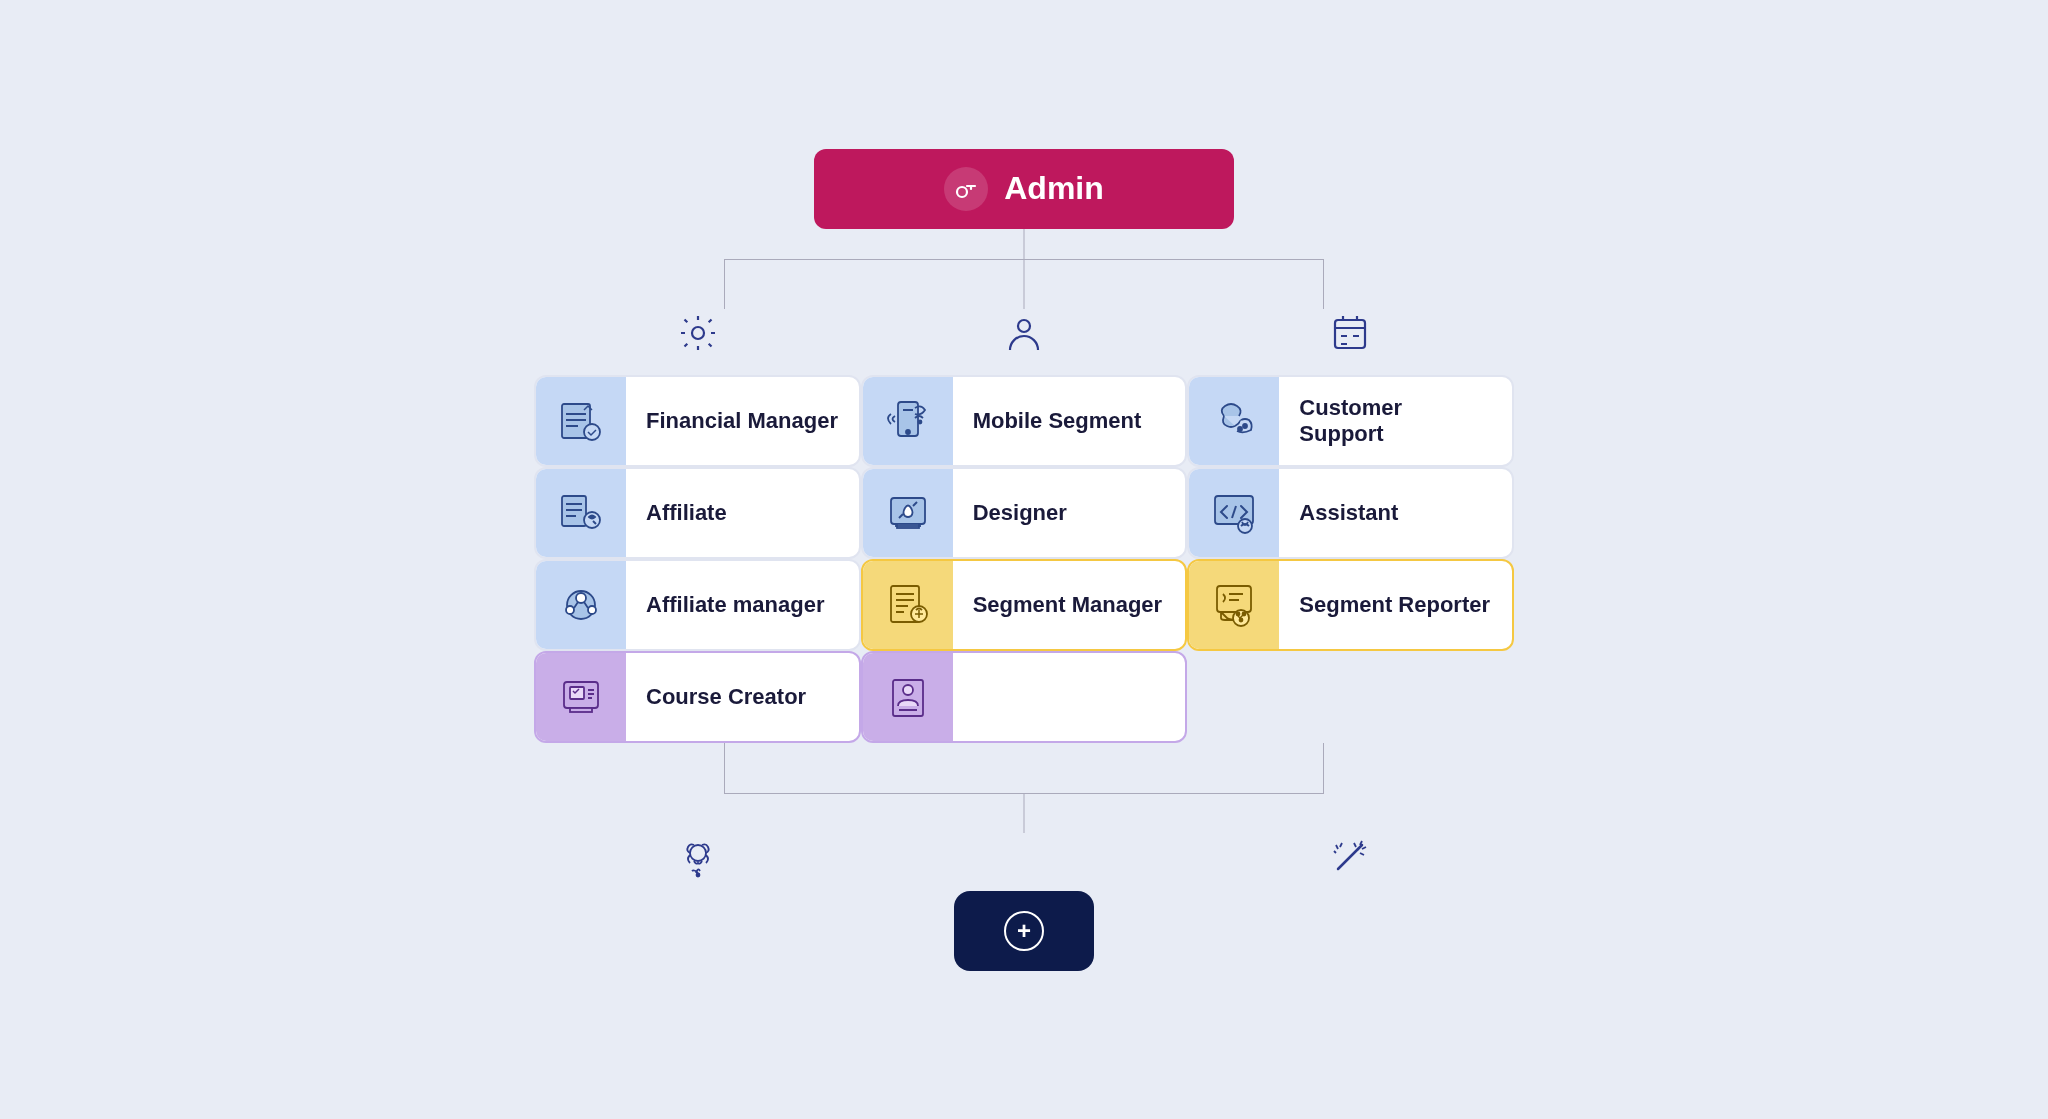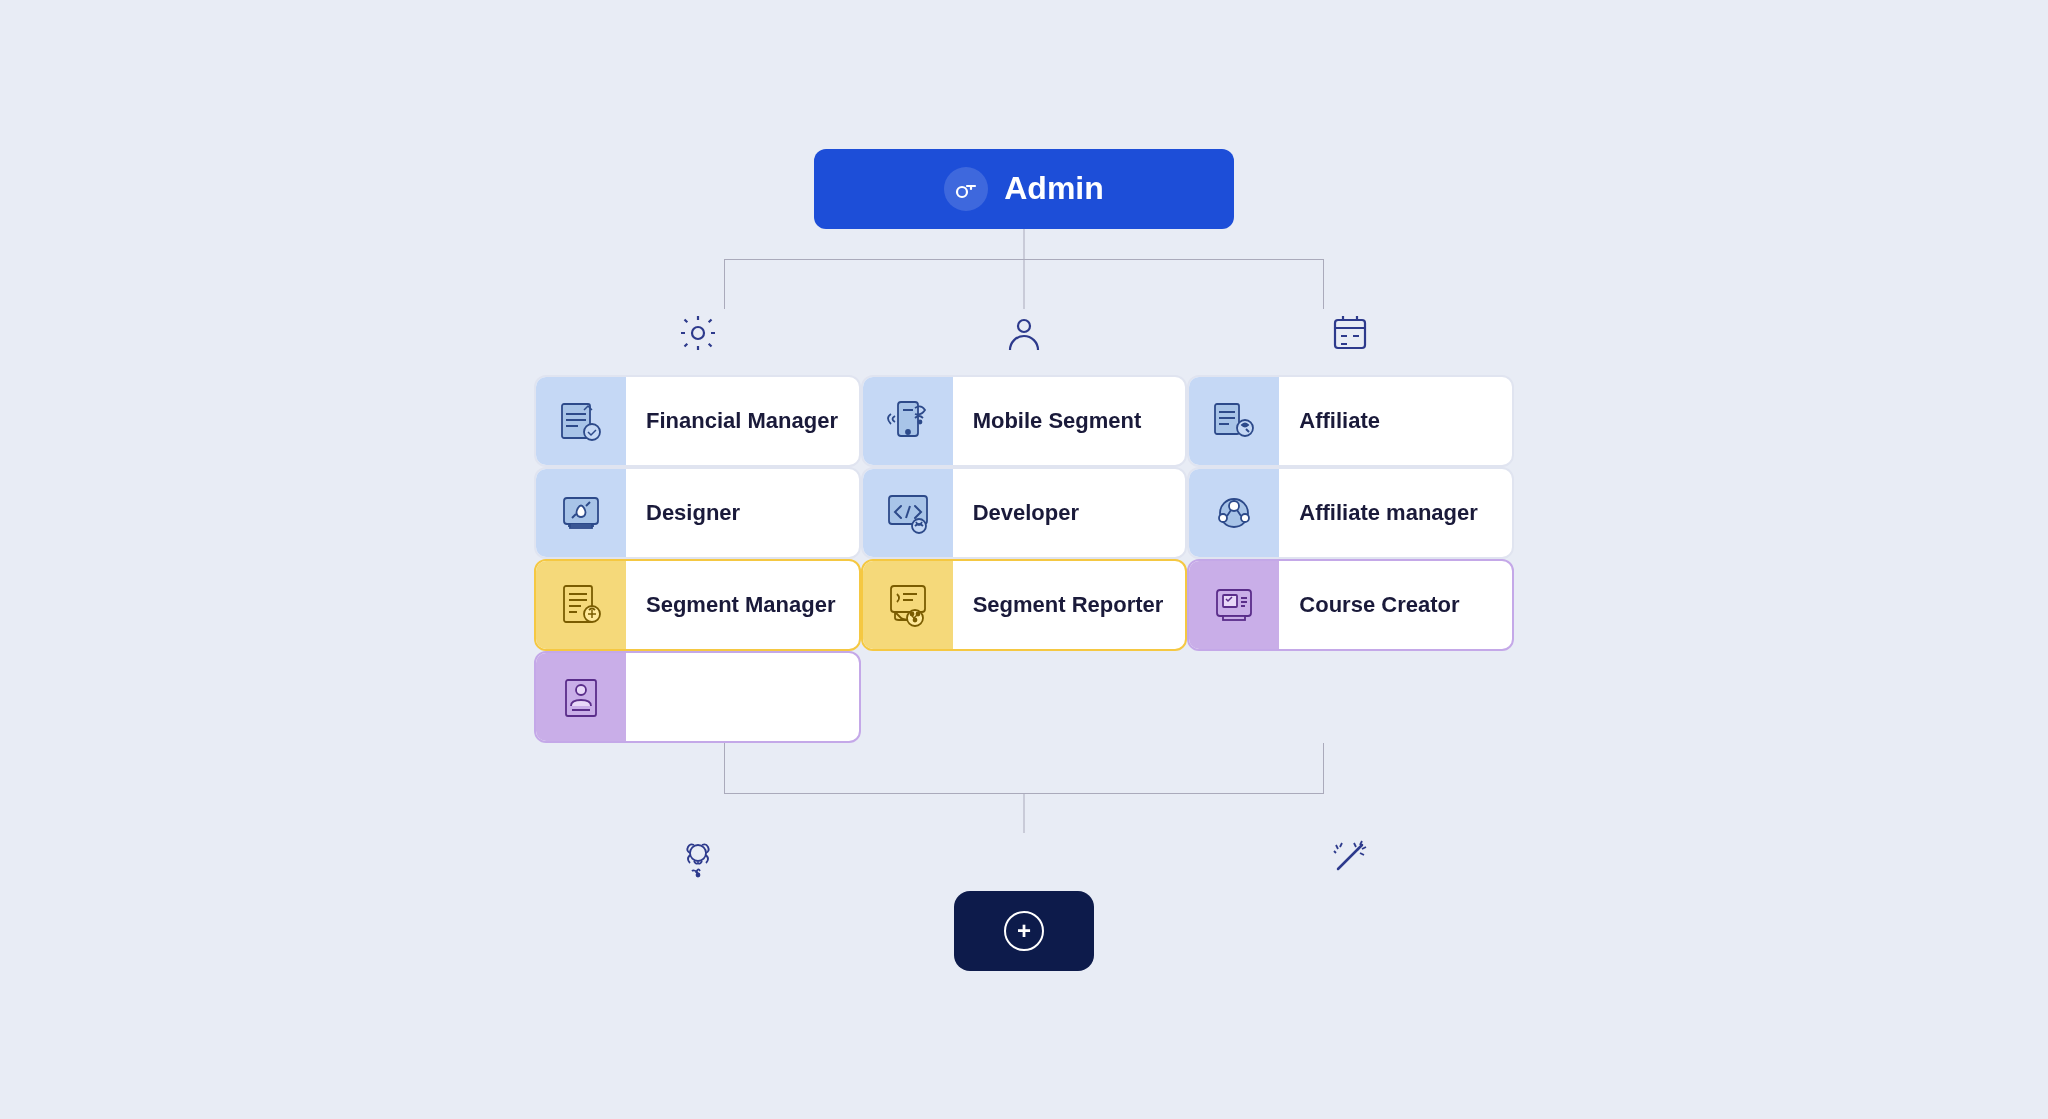--- a/index.html
+++ b/index.html
@@ -17,21 +17,21 @@
     .diagram {
       width: 1000px;
       display: flex;
       flex-direction: column;
       align-items: center;
       gap: 0;
     }
 
     
     .admin-node {
-      background: #1d4ed8;
+      background: #be185d;
       color: white;
       border-radius: 12px;
       padding: 18px 60px;
       display: flex;
       align-items: center;
       gap: 16px;
       font-size: 32px;
       font-weight: 800;
       min-width: 420px;
       justify-content: center;
@@ -348,20 +348,33 @@
           <path d="M32 12 Q38 8 42 14 Q38 20 32 18" stroke="#2d4a8a" fill="none"></path>
           <path d="M32 22 Q36 18 40 22" stroke="#2d4a8a" fill="none"></path>
           <circle cx="37" cy="26" r="1.5" fill="#2d4a8a"></circle>
           <path d="M8 18 Q2 22 8 28" stroke="#2d4a8a" fill="none"></path>
           <path d="M12 20 Q7 23 12 26" stroke="#2d4a8a" fill="none"></path>
         </svg>
       </div>
       <span class="role-label">Mobile Segment</span>
     </div>
 
+    <div class="role-card blue">
+      <div class="role-icon-box blue-bg">
+        <svg width="50" height="50" viewBox="0 0 50 50" fill="none" stroke="#2d4a8a" stroke-width="1.8">
+          <path d="M15 20 Q10 14 16 10 Q22 6 28 10 Q34 14 30 20" fill="#a8c4e8" stroke="#2d4a8a"></path>
+          <path d="M15 20 Q12 28 18 30 Q22 32 26 30" fill="#a8c4e8" stroke="#2d4a8a"></path>
+          <path d="M26 30 Q30 28 32 24" stroke="#2d4a8a"></path>
+          <path d="M28 35 Q34 38 42 34 Q44 28 40 24 Q36 22 32 24" fill="#c5d8f5" stroke="#2d4a8a"></path>
+          <circle cx="36" cy="30" r="2" fill="#2d4a8a"></circle>
+          <circle cx="31" cy="33" r="2" fill="#2d4a8a"></circle>
+        </svg>
+      </div>
+      <span class="role-label">Customer Support</span>
+    </div>
 
     <div class="role-card blue">
       <div class="role-icon-box blue-bg">
         <svg width="50" height="50" viewBox="0 0 50 50" fill="none" stroke="#2d4a8a" stroke-width="1.8">
           <rect x="6" y="8" width="24" height="30" rx="2" fill="#a8c4e8" stroke="#2d4a8a"></rect>
           <path d="M10 16h16M10 22h16M10 28h10" stroke="#2d4a8a"></path>
           <circle cx="36" cy="32" r="8" fill="#c5d8f5" stroke="#2d4a8a"></circle>
           <path d="M33 29 Q36 26 39 29 Q36 32 33 29Z" fill="#2d4a8a"></path>
           <path d="M40 36l-3-3" stroke="#2d4a8a" stroke-width="2"></path>
         </svg>
@@ -388,21 +401,21 @@
         <svg width="50" height="50" viewBox="0 0 50 50" fill="none" stroke="#2d4a8a" stroke-width="1.8">
           <rect x="6" y="8" width="38" height="28" rx="3" fill="#a8c4e8" stroke="#2d4a8a"></rect>
           <path d="M18 18l-6 6 6 6" stroke="#2d4a8a" stroke-width="2" stroke-linecap="round"></path>
           <path d="M32 18l6 6-6 6" stroke="#2d4a8a" stroke-width="2" stroke-linecap="round"></path>
           <path d="M23 30l4-12" stroke="#2d4a8a" stroke-width="2"></path>
           <circle cx="36" cy="38" r="7" fill="#c5d8f5" stroke="#2d4a8a"></circle>
           <path d="M32 38 Q36 34 40 38" stroke="#2d4a8a" fill="none"></path>
           <path d="M33 34 Q36 40 39 34" stroke="#2d4a8a" fill="none"></path>
         </svg>
       </div>
-      <span class="role-label">Developer</span>
+      <span class="role-label">Assistant</span>
     </div>
 
     <div class="role-card blue">
       <div class="role-icon-box blue-bg">
         <svg width="50" height="50" viewBox="0 0 50 50" fill="none" stroke="#2d4a8a" stroke-width="1.8">
           <circle cx="25" cy="25" r="14" fill="#a8c4e8" stroke="#2d4a8a"></circle>
           <circle cx="25" cy="18" r="5" fill="white" stroke="#2d4a8a"></circle>
           <circle cx="14" cy="30" r="4" fill="white" stroke="#2d4a8a"></circle>
           <circle cx="36" cy="30" r="4" fill="white" stroke="#2d4a8a"></circle>
           <path d="M18 28l4-6M28 22l4 6" stroke="#2d4a8a"></path>

